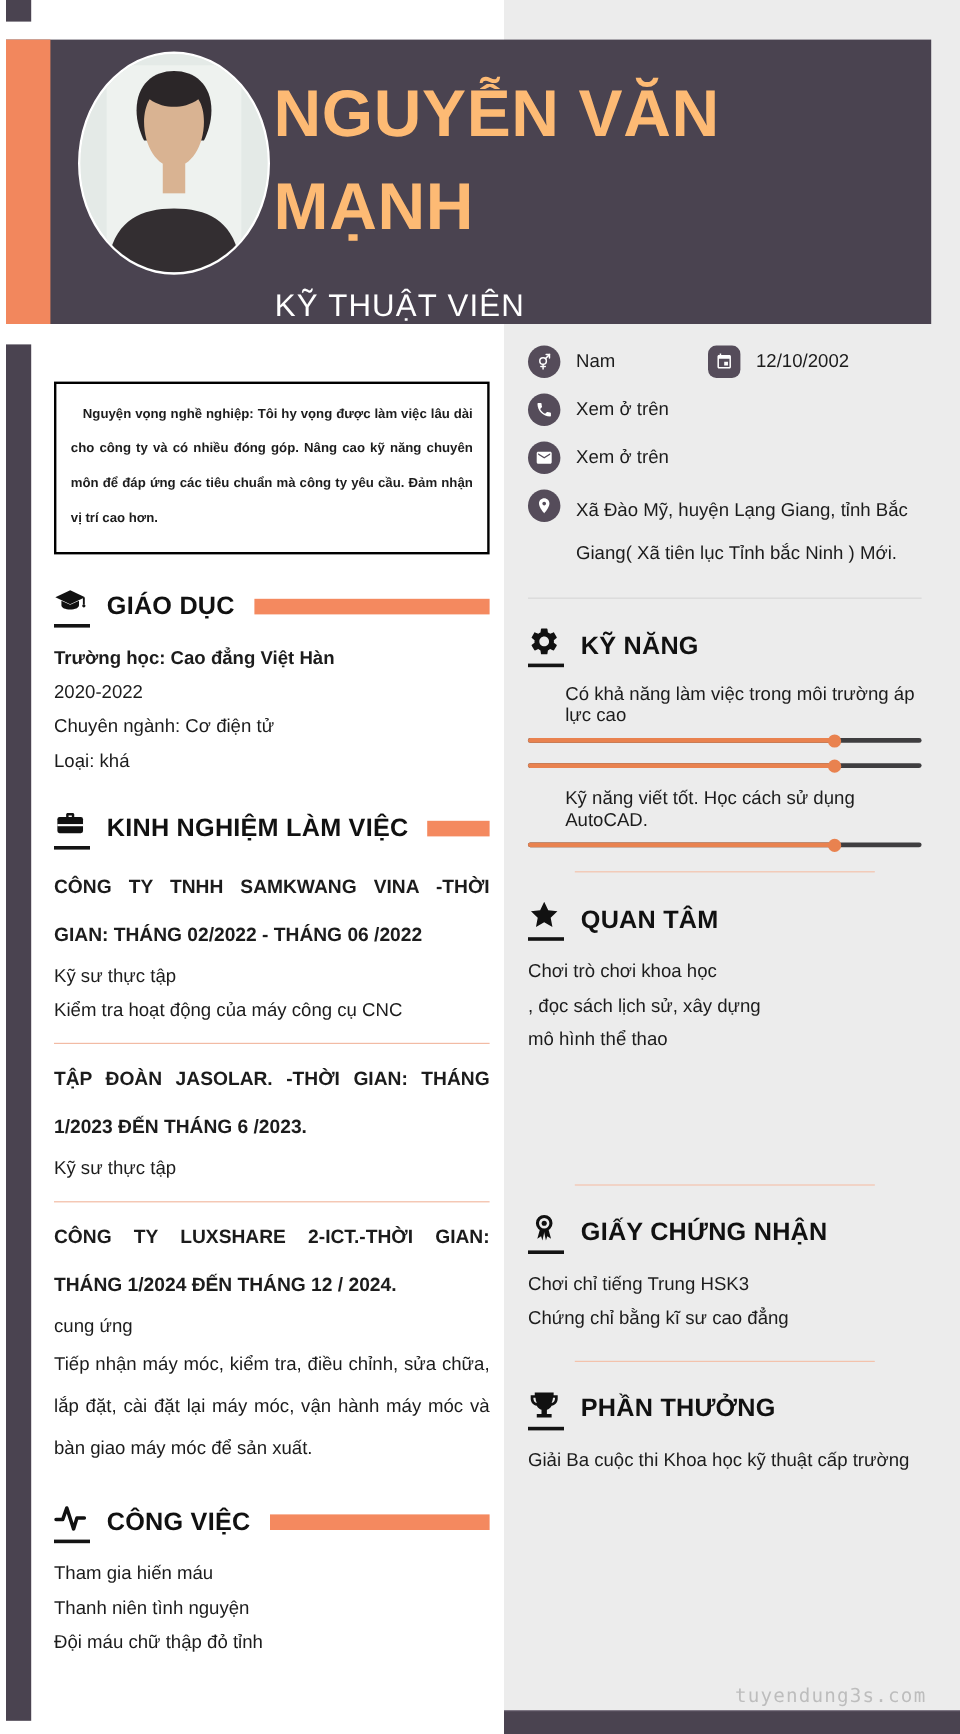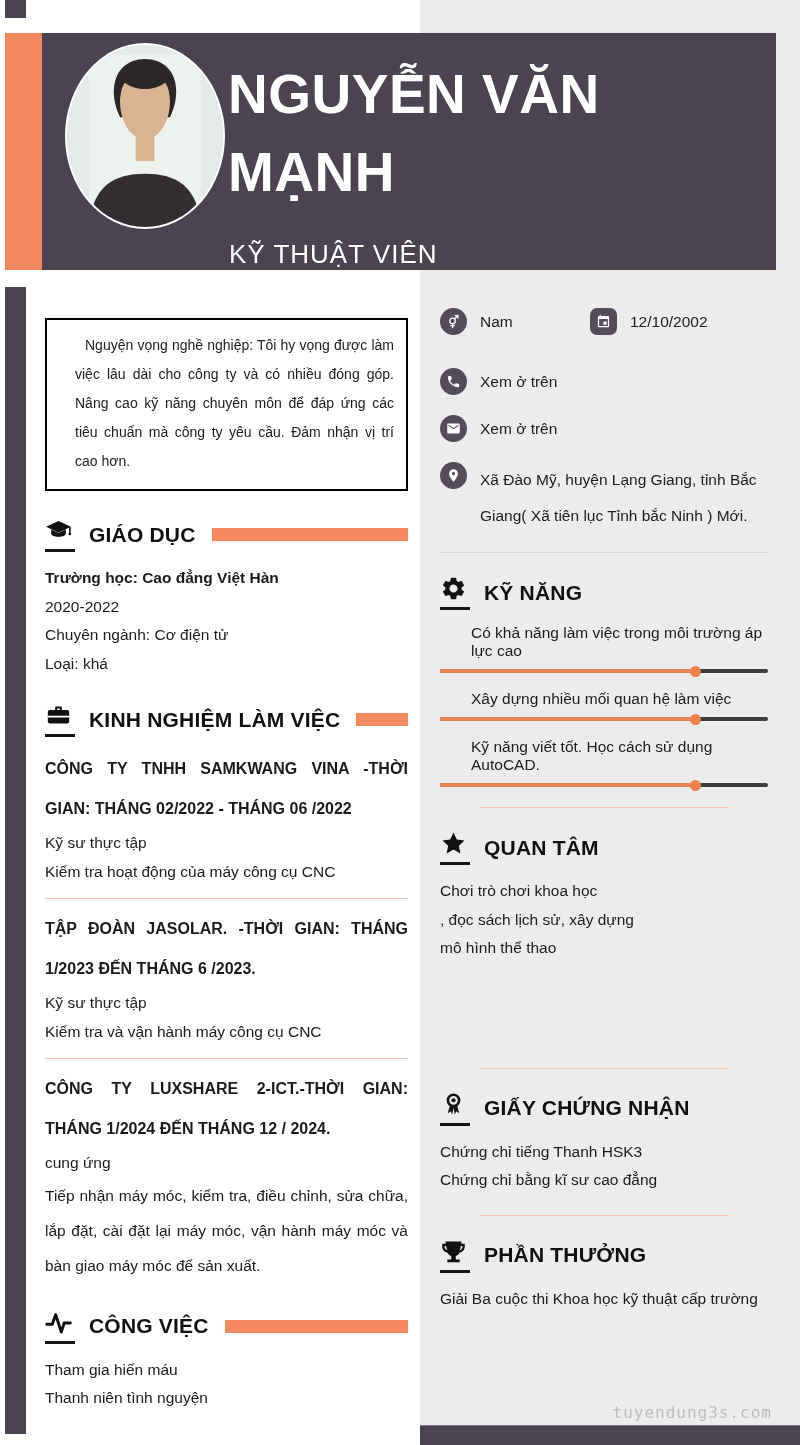--- a/index.html
+++ b/index.html
@@ -10,48 +10,48 @@
   .right-panel{position:absolute;left:420px;top:0;width:380px;height:1445px;background:#ECECEC;}
   .corner-square{position:absolute;left:5px;top:0;width:21px;height:18px;background:#4A4350;}
   .left-rail{position:absolute;left:5px;top:287px;width:21px;height:1147px;background:#4A4350;}
   .bottom-bar{position:absolute;left:420px;top:1425px;width:380px;height:20px;background:#4A4350;border-top:1px solid #7d7683;}
 
   
   .header{position:absolute;left:5px;top:33px;width:771px;height:237px;background:#4A4350;z-index:2;}
   .orange-strip{position:absolute;left:0;top:0;width:37px;height:237px;background:#F2875D;}
   .photo-ring{position:absolute;left:60px;top:10px;width:156px;height:182px;border:2px solid #ffffff;border-radius:50%;overflow:hidden;background:#e3e9e6;}
   .photo-ring svg{width:100%;height:100%;display:block;}
-  .name{position:absolute;left:223px;top:22px;width:540px;font-size:55px;line-height:78px;font-weight:bold;color:#ffffff;letter-spacing:0.5px;}
+  .name{position:absolute;left:223px;top:22px;width:540px;font-size:55px;line-height:78px;font-weight:bold;color:#fdba74;letter-spacing:0.5px;}
   .job-title{position:absolute;left:224px;top:206px;font-size:26px;color:#ffffff;letter-spacing:1px;}
 
   
   .left-col{position:absolute;left:45px;top:318px;width:363px;z-index:3;}
   .right-col{position:absolute;left:440px;top:288px;width:328px;z-index:3;}
 
   
-  .objective{border:2px solid #000;padding:11px 12px 13px 28px;font-size:14px;line-height:29px;text-align:justify;}
+  .objective{border:2px solid #000;padding:11px 12px 13px 12px;font-size:11px;line-height:29px;text-align:justify;font-weight:bold;}
   .objective .indent{display:inline-block;width:10px;}
 
   
   .sec-head{display:flex;align-items:center;margin-bottom:12px;}
   .sec-icon{width:30px;padding-bottom:5px;border-bottom:3px solid #141414;display:flex;justify-content:flex-start;}
   .sec-icon svg{width:27px;height:27px;display:block;}
   .sec-title{font-weight:bold;font-size:21px;color:#111;margin-left:14px;letter-spacing:0.2px;white-space:nowrap;}
   .sec-bar{flex:1;height:13px;background:#F4895F;margin-left:16px;}
 
   
   .line{font-size:15.5px;line-height:28.5px;}
   .bold{font-weight:bold;}
   .job-block{margin-bottom:2px;}
   .job-head{font-weight:bold;font-size:16px;line-height:40px;text-align:justify;}
   .job-sep{border:none;border-top:1px solid #F2BBA4;margin:12px 0 10px 0;}
   .para-just{font-size:15.5px;line-height:35px;text-align:justify;}
 
   
-  .c-row{display:flex;align-items:flex-start;margin-bottom:13px;margin-top:20px;}
+  .c-row{display:flex;align-items:flex-start;margin-bottom:13px;}
   .c-icon{width:27px;height:27px;border-radius:50%;background:#554C5A;flex:0 0 27px;display:flex;align-items:center;justify-content:center;margin-right:13px;}
   .c-icon.square{border-radius:7px;}
   .c-icon svg{width:15px;height:15px;}
   .c-text{font-size:15.5px;line-height:27px;}
   .c-text.wrap{line-height:36px;width:285px;margin-top:0px;}
   .c-pair{display:flex;}
   .c-cell{display:flex;align-items:flex-start;}
   .c-cell.first{width:150px;}
   .contact-sep{border:none;border-top:1px solid #D8D8D8;margin:18px 0 0 0;}
 
@@ -131,40 +131,40 @@
 
     <div class="job-block">
       <div class="job-head">CÔNG TY TNHH SAMKWANG VINA -THỜI GIAN: THÁNG 02/2022 - THÁNG 06 /2022</div>
       <div class="line">Kỹ sư thực tập</div>
       <div class="line">Kiểm tra hoạt động của máy công cụ CNC</div>
     </div>
     <hr class="job-sep">
     <div class="job-block">
       <div class="job-head">TẬP ĐOÀN JASOLAR. -THỜI GIAN: THÁNG 1/2023 ĐẾN THÁNG 6 /2023.</div>
       <div class="line">Kỹ sư thực tập</div>
-      <div class="line">Kiểm tra và vận hành máy công cụ CNC</div>
     </div>
     <hr class="job-sep">
     <div class="job-block">
       <div class="job-head">CÔNG TY LUXSHARE 2-ICT.-THỜI GIAN: THÁNG 1/2024 ĐẾN THÁNG 12 / 2024.</div>
       <div class="line">cung ứng</div>
       <div class="para-just">Tiếp nhận máy móc, kiểm tra, điều chỉnh, sửa chữa, lắp đặt, cài đặt lại máy móc, vận hành máy móc và bàn giao máy móc để sản xuất.</div>
     </div>
 
     <div class="sec-head" style="margin-top:26px;">
       <span class="sec-icon">
         <svg viewBox="0 0 24 24">
             <polyline points="1.5,13.5 6.5,13.5 9.5,5 14.5,20.5 17,12.5 22.5,12.5" fill="none" stroke="#111" stroke-width="2.6" stroke-linecap="round" stroke-linejoin="round"></polyline>
           </svg>
       </span>
       <span class="sec-title">CÔNG VIỆC</span>
       <span class="sec-bar"></span>
     </div>
     <div class="line">Tham gia hiến máu</div>
     <div class="line">Thanh niên tình nguyện</div>
+    <div class="line">Đội máu chữ thập đỏ tỉnh</div>
 
   </div>
 
   <div class="right-col">
 
     <div class="c-pair">
       <div class="c-cell first c-row">
         <span class="c-icon">
           <svg viewBox="0 0 24 24">
               <g stroke="#fff" stroke-width="2" fill="none" stroke-linecap="round">
@@ -222,21 +222,20 @@
       <span class="sec-title">KỸ NĂNG</span>
     </div>
     <div class="skill">
       <div class="skill-label">Có khả năng làm việc trong môi trường áp lực cao</div>
       <div class="skill-bar">
           <span class="skill-fill" style="width: 78%;"></span>
           <span class="skill-dot" style="left: calc(78% - 5.5px);"></span>
         </div>
     </div>
     <div class="skill">
-      <div class="skill-label">Xây dựng nhiều mối quan hệ làm việc</div>
       <div class="skill-bar">
           <span class="skill-fill" style="width: 78%;"></span>
           <span class="skill-dot" style="left: calc(78% - 5.5px);"></span>
         </div>
     </div>
     <div class="skill">
       <div class="skill-label">Kỹ năng viết tốt. Học cách sử dụng AutoCAD.</div>
       <div class="skill-bar">
           <span class="skill-fill" style="width: 78%;"></span>
           <span class="skill-dot" style="left: calc(78% - 5.5px);"></span>
@@ -262,21 +261,21 @@
       <span class="sec-icon">
         <svg viewBox="0 0 24 24">
             <circle cx="12" cy="8.3" r="5" fill="none" stroke="#111" stroke-width="2.3"></circle>
             <circle cx="12" cy="8.3" r="1.9" fill="#111"></circle>
             <polygon points="8.9,12.6 6.9,19.8 9.7,18 10.7,21.2 12.2,14.2" fill="#111"></polygon>
             <polygon points="15.1,12.6 17.1,19.8 14.3,18 13.3,21.2 11.8,14.2" fill="#111"></polygon>
           </svg>
       </span>
       <span class="sec-title">GIẤY CHỨNG NHẬN</span>
     </div>
-    <div class="line">Chứng chỉ tiếng Thanh HSK3</div>
+    <div class="line">Chơi chỉ tiếng Trung HSK3</div>
     <div class="line">Chứng chỉ bằng kĩ sư cao đẳng</div>
     <hr class="mini-sep">
 
     <div class="sec-head">
       <span class="sec-icon">
         <svg viewBox="0 0 24 24" fill="#111">
             <path d="M5 3h14v2h3v2.5c0 3-2 5-4.5 5.4-.8 1.5-2 2.6-3.5 3V19h3.5v2.5h-11V19H10v-3.1c-1.5-.4-2.7-1.5-3.5-3C4 12.5 2 10.5 2 7.5V5h3V3zM4 7v.5C4 9.1 5 10.5 6.5 10.9 6 9.8 5.6 8.4 5.5 7H4zm16 0h-1.5c-.1 1.4-.5 2.8-1 3.9C19 10.5 20 9.1 20 7.5V7z"></path>
           </svg>
       </span>
       <span class="sec-title">PHẦN THƯỞNG</span>

